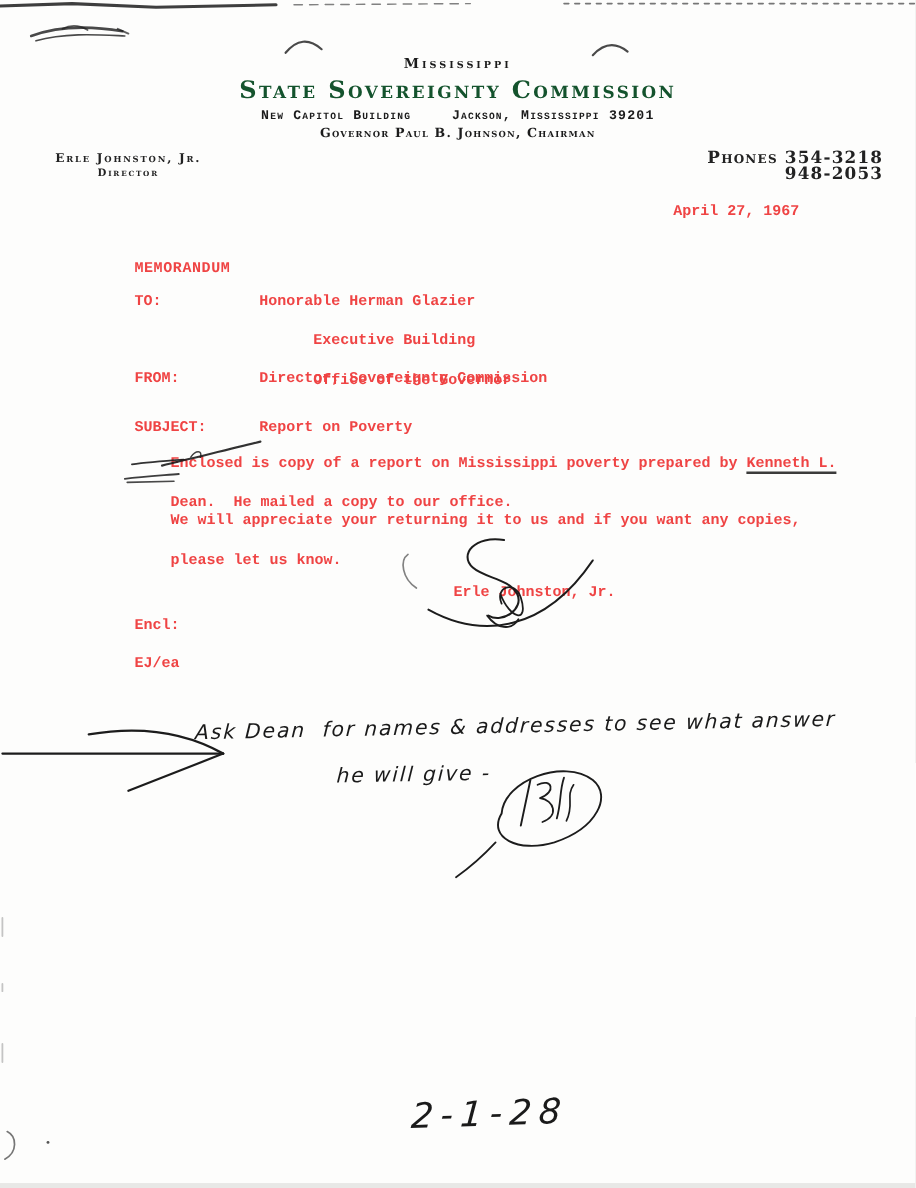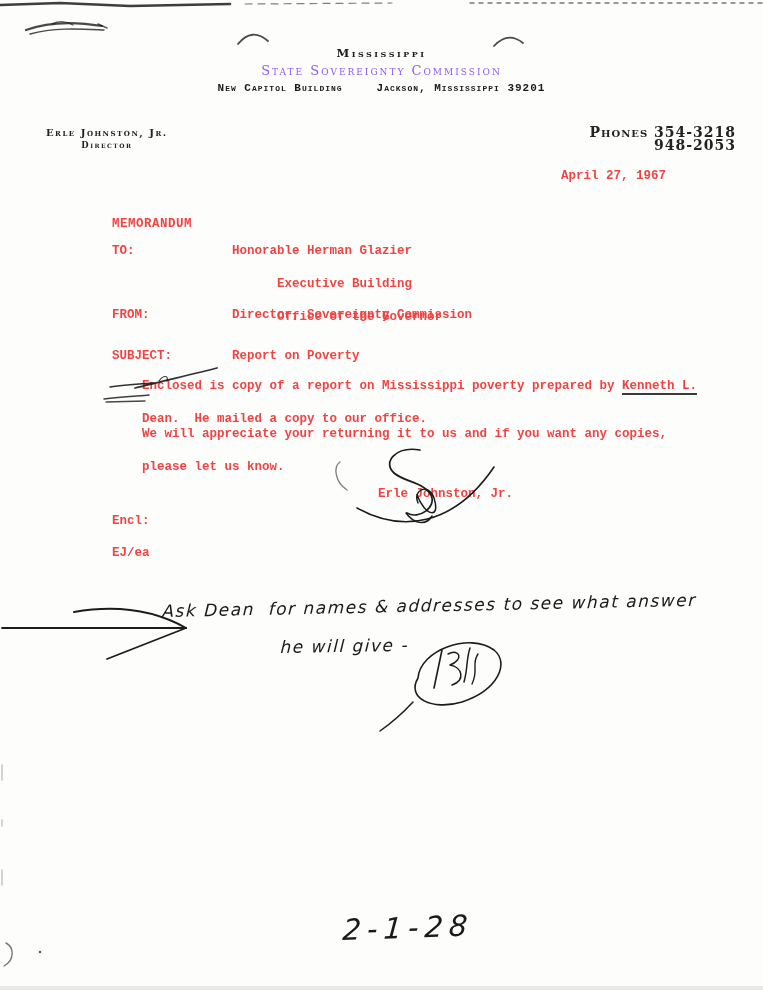--- a/index.html
+++ b/index.html
@@ -8,22 +8,22 @@
     background:#fdfdfc;overflow:hidden;
     font-family:"Liberation Sans",sans-serif;color:#1d1d1d;
   }
   
   .letterhead{position:absolute;left:0;top:46px;width:100%;text-align:center;}
   .lh-state{
     font-family:"DejaVu Serif",serif;font-variant:small-caps;font-weight:bold;
     font-size:11.5px;letter-spacing:2.5px;color:#1b1b1b;
   }
   .lh-org{
-    font-family:"DejaVu Serif",serif;font-variant:small-caps;font-weight:normal;
-    font-size:13px;letter-spacing:2px;color:#8b5cf6;margin-top:3px;
+    font-family:"DejaVu Serif",serif;font-variant:small-caps;font-weight:bold;
+    font-size:20px;letter-spacing:2px;color:#14532d;margin-top:3px;
   }
   .lh-line3{
     display:flex;justify-content:center;gap:34px;margin-top:4px;
     font-family:Liberation Mono, monospace;font-variant:small-caps;font-weight:bold;
     font-size:11px;letter-spacing:1px;color:#1b1b1b;
   }
   .lh-line4{
     margin-top:2px;
     font-family:"DejaVu Serif",serif;font-variant:small-caps;font-weight:bold;
     font-size:10.5px;letter-spacing:1px;color:#1b1b1b;
@@ -40,21 +40,21 @@
     font-size:14px;letter-spacing:1px;line-height:13px;
   }
   
   .mono{
     font-family:"Liberation Mono","DejaVu Sans Mono",monospace;
     font-size:12.5px;line-height:16.4px;color:#ef4444;
     white-space:pre;font-weight:600;
   }
   .date-line{position:absolute;left:561px;top:168px;}
   .memo-head{position:absolute;left:112px;top:216px;letter-spacing:.5px;}
-  .memo-row{position:absolute;left:112px;display:flex;gap:16px;}
+  .memo-row{position:absolute;left:112px;display:flex;}
   .memo-row .lbl{width:104px;flex:0 0 104px;}
   .row-to{top:243px;}
   .row-from{top:307px;}
   .row-subject{top:348px;}
   .para{position:absolute;left:112px;}
   .p1{top:362px;}
   .p2{top:410px;}
   .pen-underline{border-bottom:2px solid rgba(25,25,25,.85);}
   .sig-typed{position:absolute;left:378px;top:486px;}
   .encl{position:absolute;left:112px;top:513px;}
@@ -90,20 +90,21 @@
     <path class="stroke" d="M494 46 Q508 31 523 43" stroke-width="1.8" opacity=".8"></path>
   </svg>
 
   <div class="letterhead">
     <div class="lh-state">Mississippi</div>
     <div class="lh-org">State Sovereignty Commission</div>
     <div class="lh-line3">
       <span>New Capitol Building</span>
       <span>Jackson, Mississippi  39201</span>
     </div>
+    <div class="lh-line4">Governor Paul B. Johnson, Chairman</div>
   </div>
 
   <div class="dir-block">
     <div class="dir-name">Erle Johnston, Jr.</div>
     <div class="dir-title">Director</div>
   </div>
 
   <div class="phones-block">
     <div>Phones 354-3218</div>
     <div>948-2053</div>

